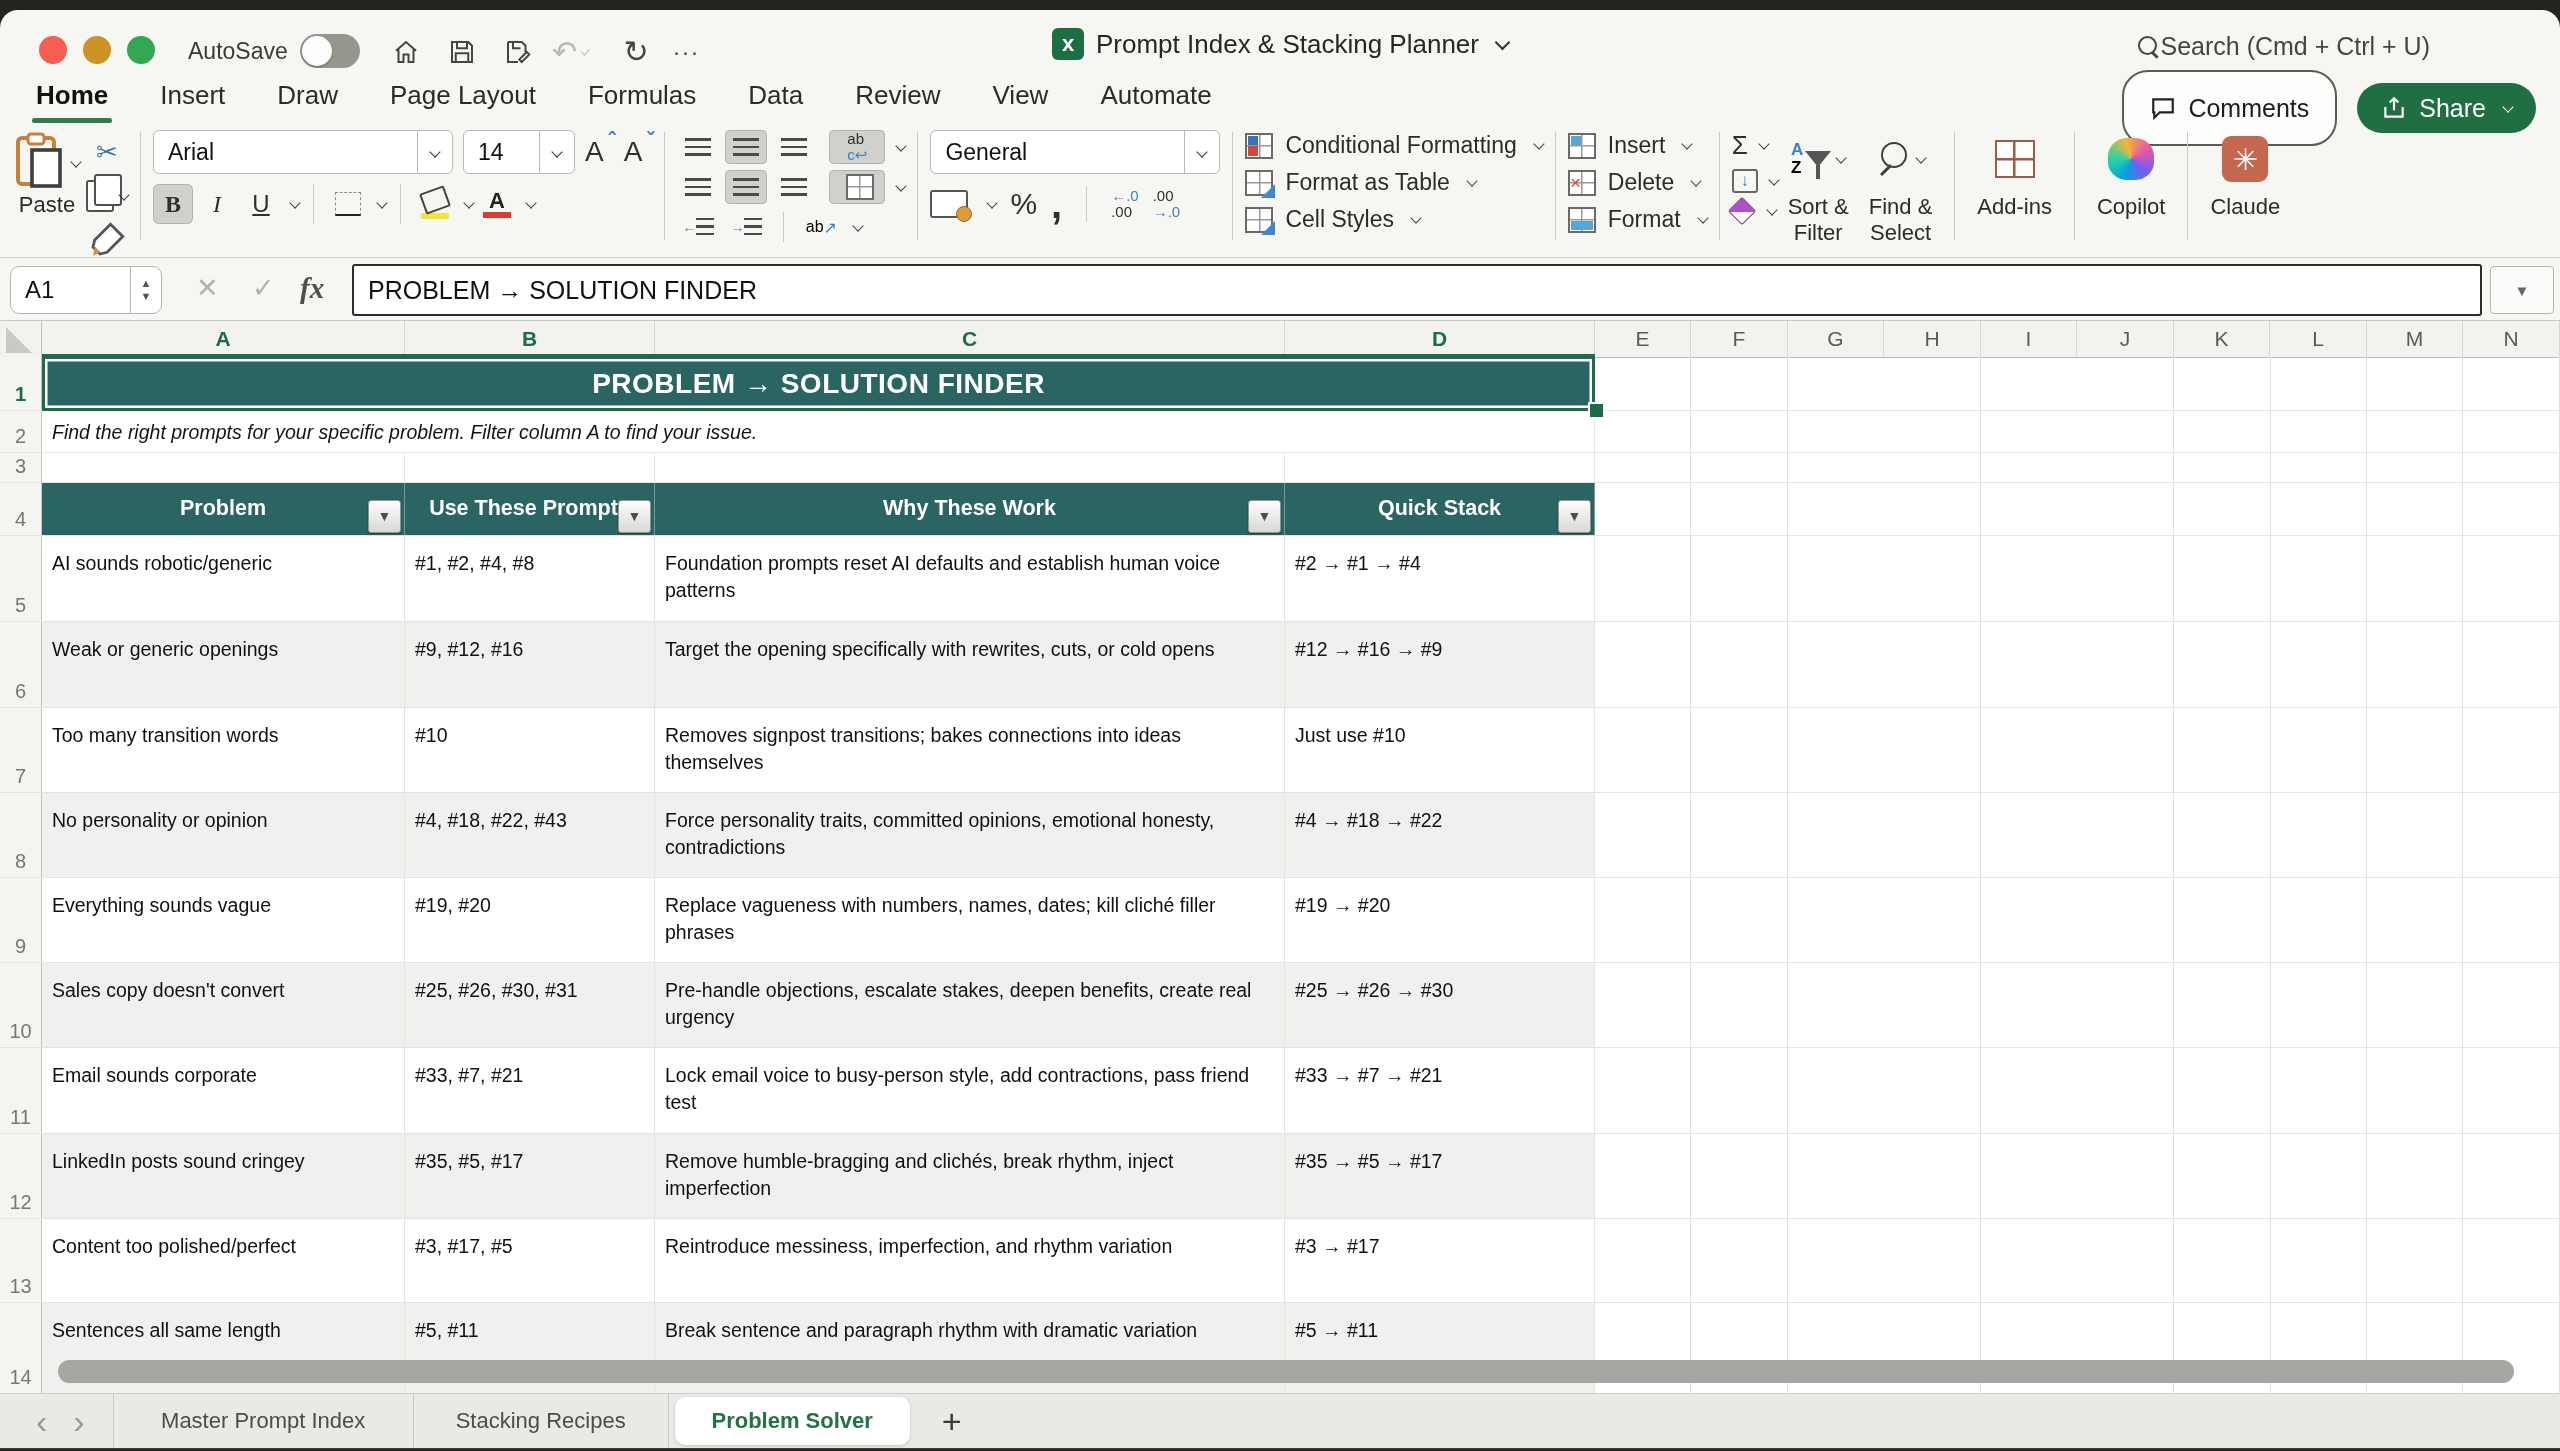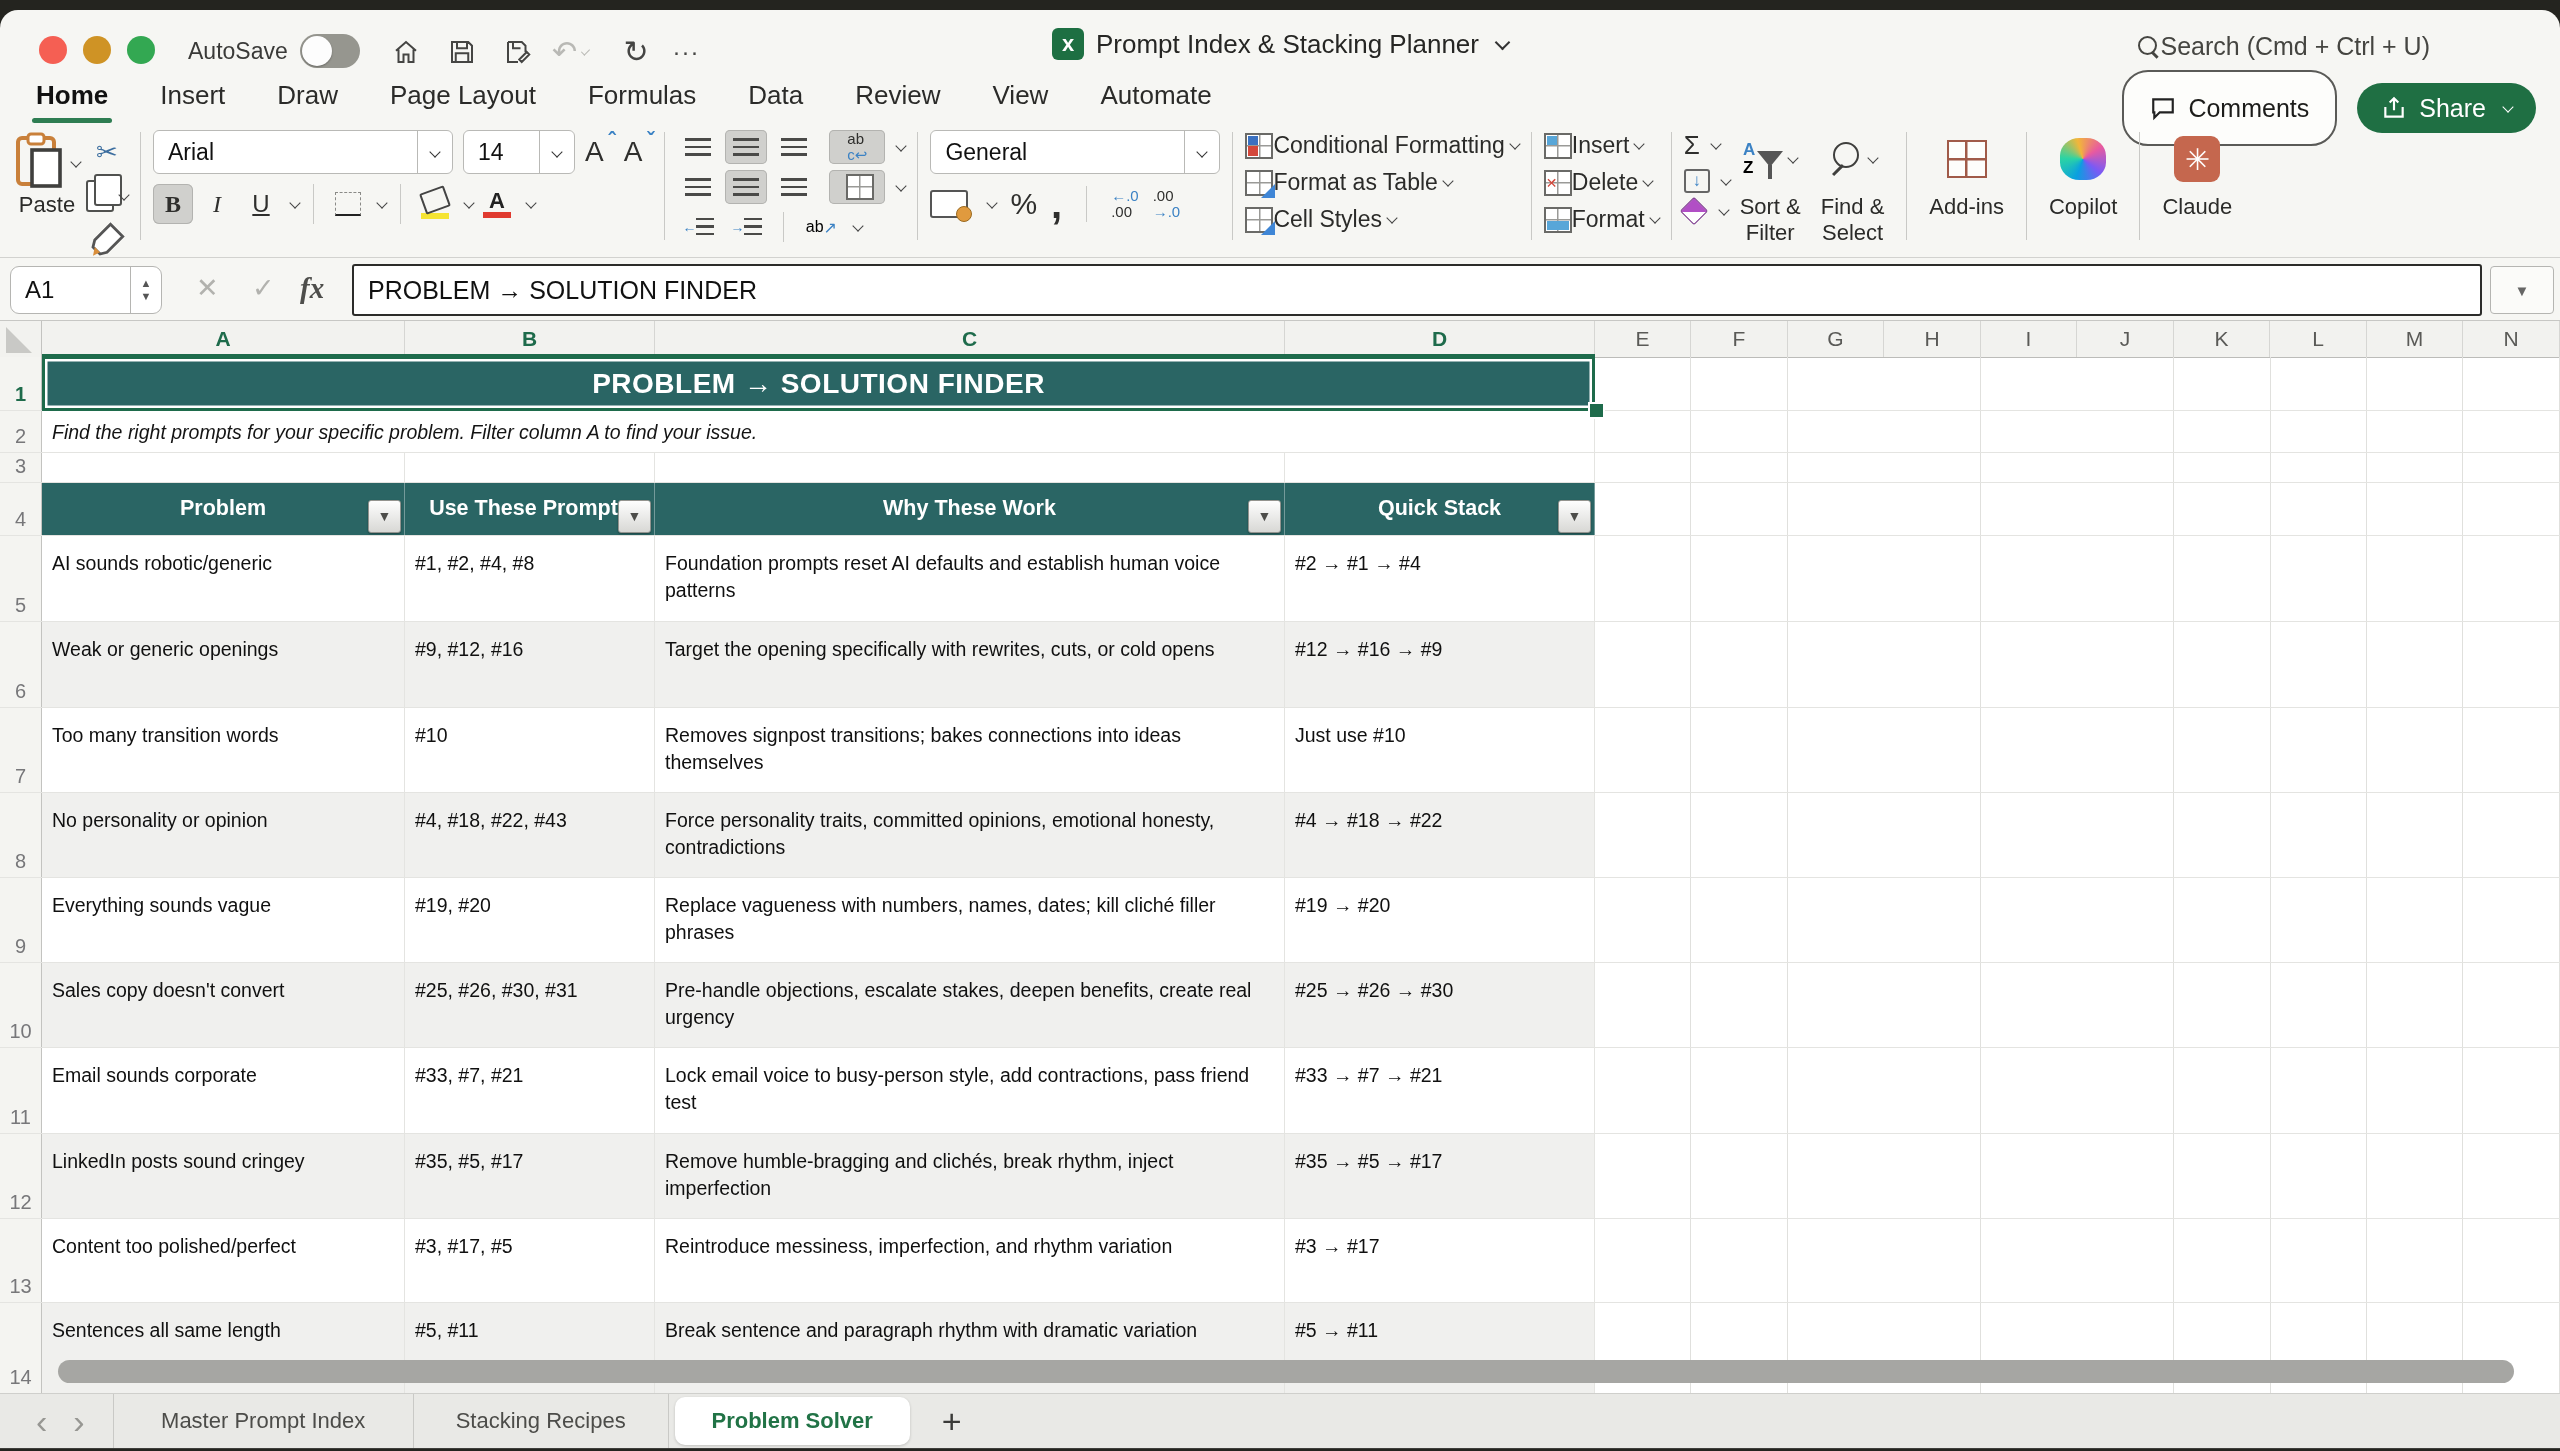--- a/index.html
+++ b/index.html
@@ -77,21 +77,21 @@
   .al-btn{width:42px;height:34px;border-radius:5px;display:flex;align-items:center;justify-content:center;}
   .al-btn.on{background:#d0d0cd;box-shadow:inset 0 0 0 1px #b3b3b0;}
   .twoline{display:flex;flex-direction:column;font-size:15px;line-height:1.05;color:#2f2f2d;align-items:flex-start;}
   .blue{color:#3b82c4;}
   
   .numrow{display:flex;gap:14px;align-items:center;margin-top:12px;}
   .acct-ic{position:relative;width:34px;height:24px;border:2px solid #555;border-radius:3px;background:#fff;}
   .acct-ic::after{content:"";position:absolute;right:-6px;bottom:-6px;width:14px;height:14px;border-radius:50%;background:#e09a3e;border:1.5px solid #9a6a20;}
   
   .stackgrp{display:flex;flex-direction:column;gap:10px;margin-top:2px;}
-  .stackrow{display:flex;align-items:center;font-size:23px;color:#2b2b29;}
+  .stackrow{display:flex;align-items:center;gap:12px;font-size:23px;color:#2b2b29;}
   .minigrid{position:relative;width:28px;height:26px;border:2px solid #6a6a67;background:
     linear-gradient(#9a9a97,#9a9a97) 50% 0/1.5px 100% no-repeat,
     linear-gradient(#9a9a97,#9a9a97) 0 50%/100% 1.5px no-repeat,#fff;box-sizing:border-box;flex:none;}
   .minigrid.cf::before{content:"";position:absolute;left:1px;top:11px;width:10px;height:10px;background:#d3473a;}
   .minigrid.cf::after{content:"";position:absolute;left:1px;top:1px;width:10px;height:9px;background:#3a70c0;}
   .minigrid.tbl::after{content:"";position:absolute;right:-4px;bottom:-4px;width:0;height:0;border-left:14px solid transparent;border-bottom:14px solid #3f86d6;}
   .minigrid.ins::before{content:"";position:absolute;left:1px;top:1px;width:10px;height:9px;background:#58a6d8;}
   .minigrid.del::before{content:"✕";position:absolute;left:0px;top:3px;font-size:14px;font-weight:bold;color:#d3473a;}
   .minigrid.fmt::before{content:"";position:absolute;left:1px;bottom:1px;right:1px;height:9px;background:#58a6d8;}
   

